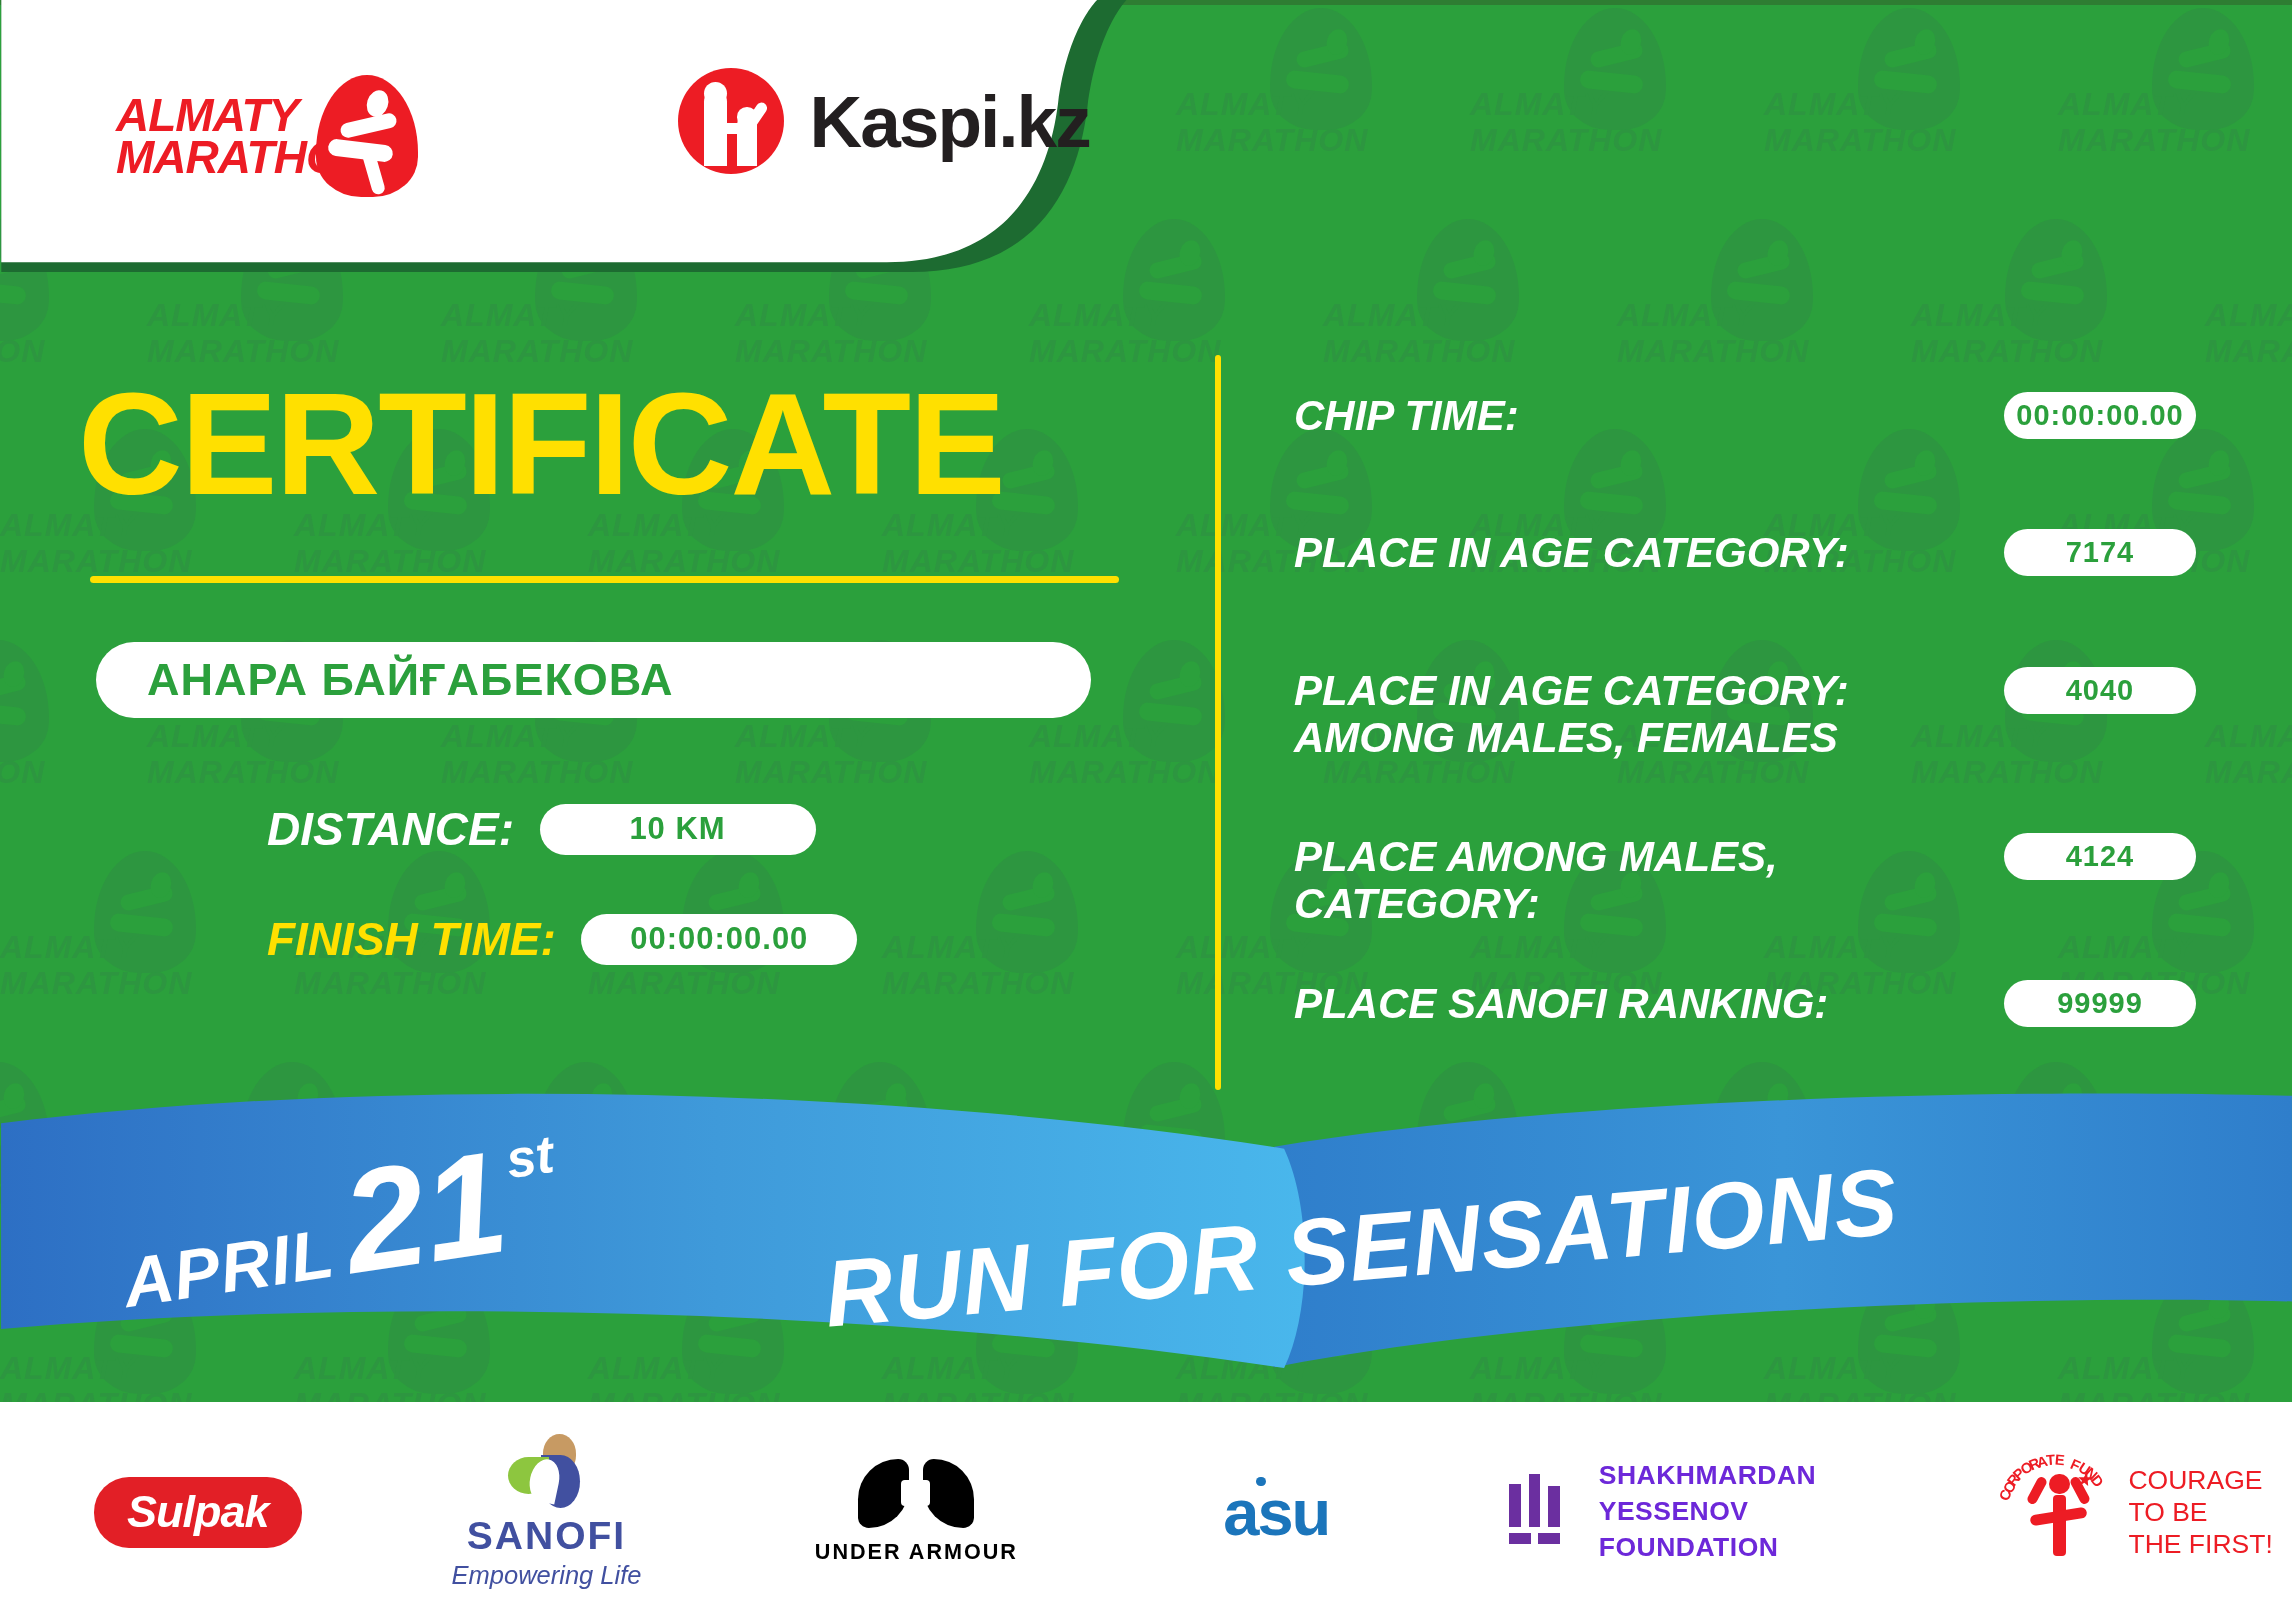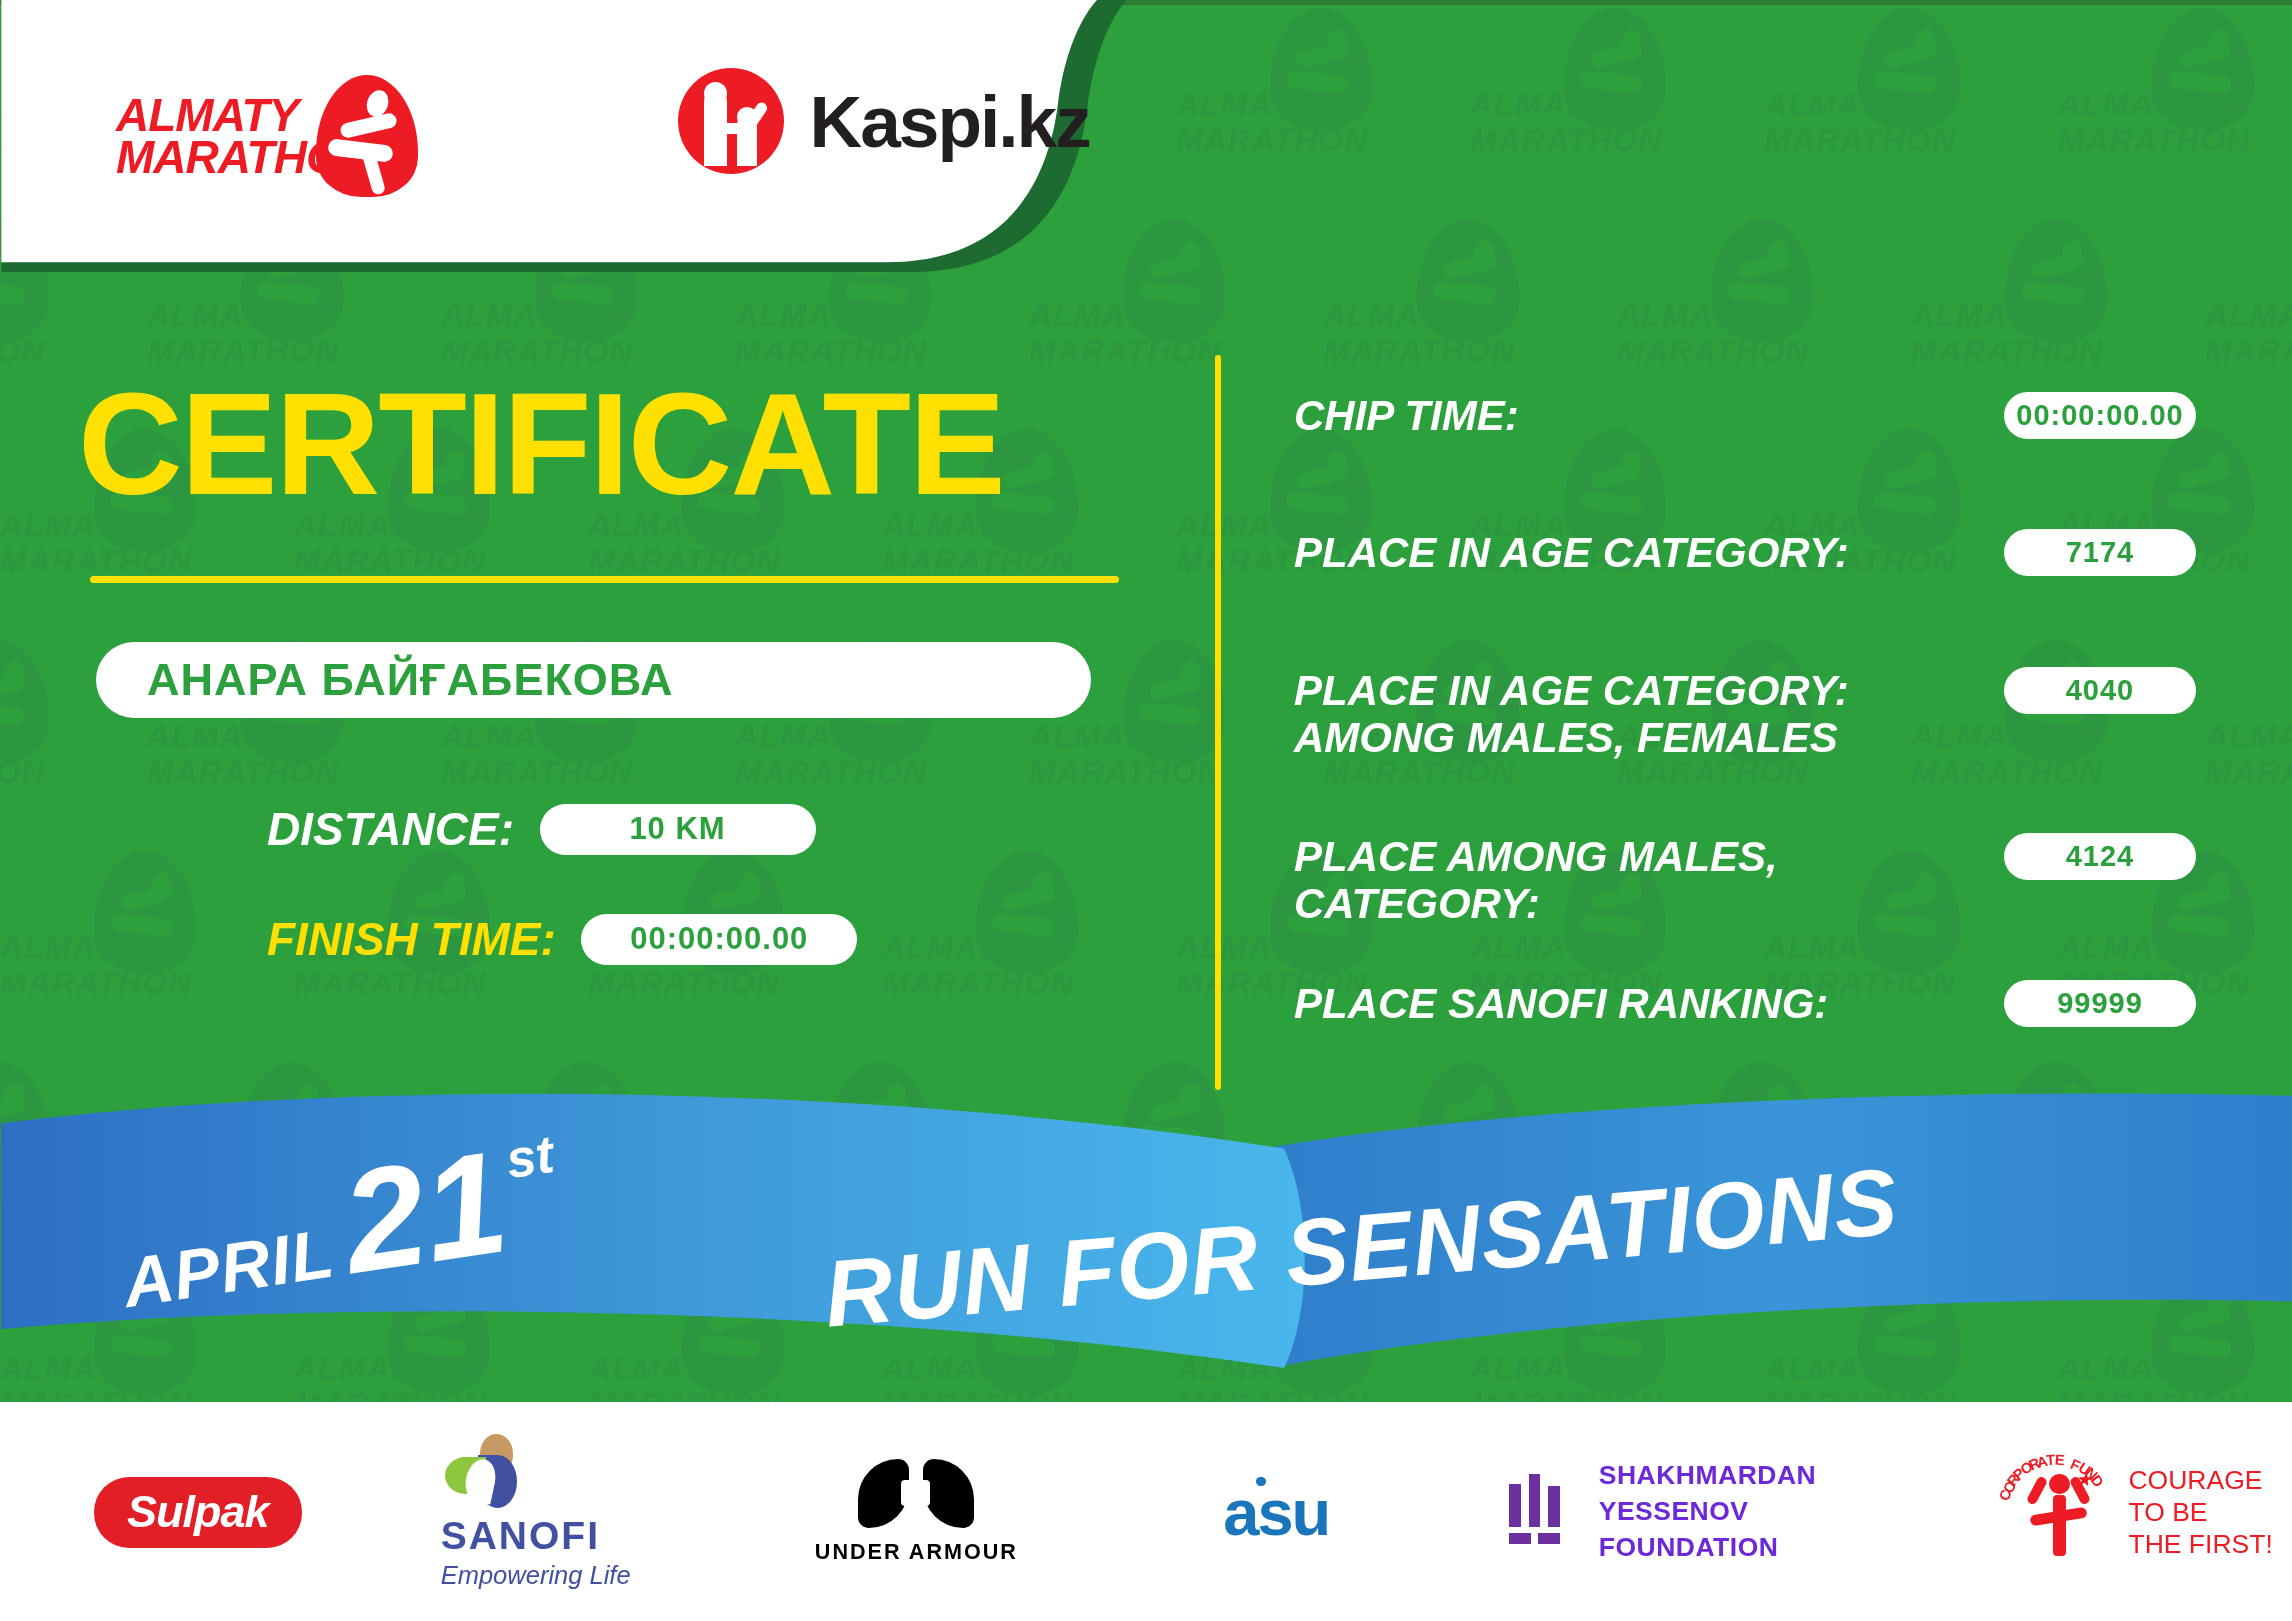--- a/index.html
+++ b/index.html
@@ -235,21 +235,21 @@
   }
   .sp{display:flex;align-items:center;justify-content:center;}
 
   .sp-sulpak{
     margin-left:94px;
     width:212px;height:71px;background:#e21f26;border-radius:35px;
     color:#fff;font-size:45px;font-weight:bold;font-style:italic;
     display:flex;align-items:center;justify-content:center;
     letter-spacing:-1px;
   }
-  .sp-sanofi{margin-left:139px;width:216px;flex-direction:column;align-items:flex-start;}
+  .sp-sanofi{margin-left:139px;width:216px;flex-direction:column;align-items:center;}
   .sanofi-mark{position:relative;width:84px;height:76px;margin-bottom:3.9px;}
   .sanofi-mark .bean{
     position:absolute;left:39px;top:0;width:33px;height:39px;
     background:#c79a63;border-radius:50% 50% 44% 44%;
   }
   .sanofi-mark .blue{
     position:absolute;left:37px;top:21.6px;width:39px;height:53px;
     background:#4150a0;border-radius:0 50% 50% 50%;
   }
   .sanofi-mark .green{

